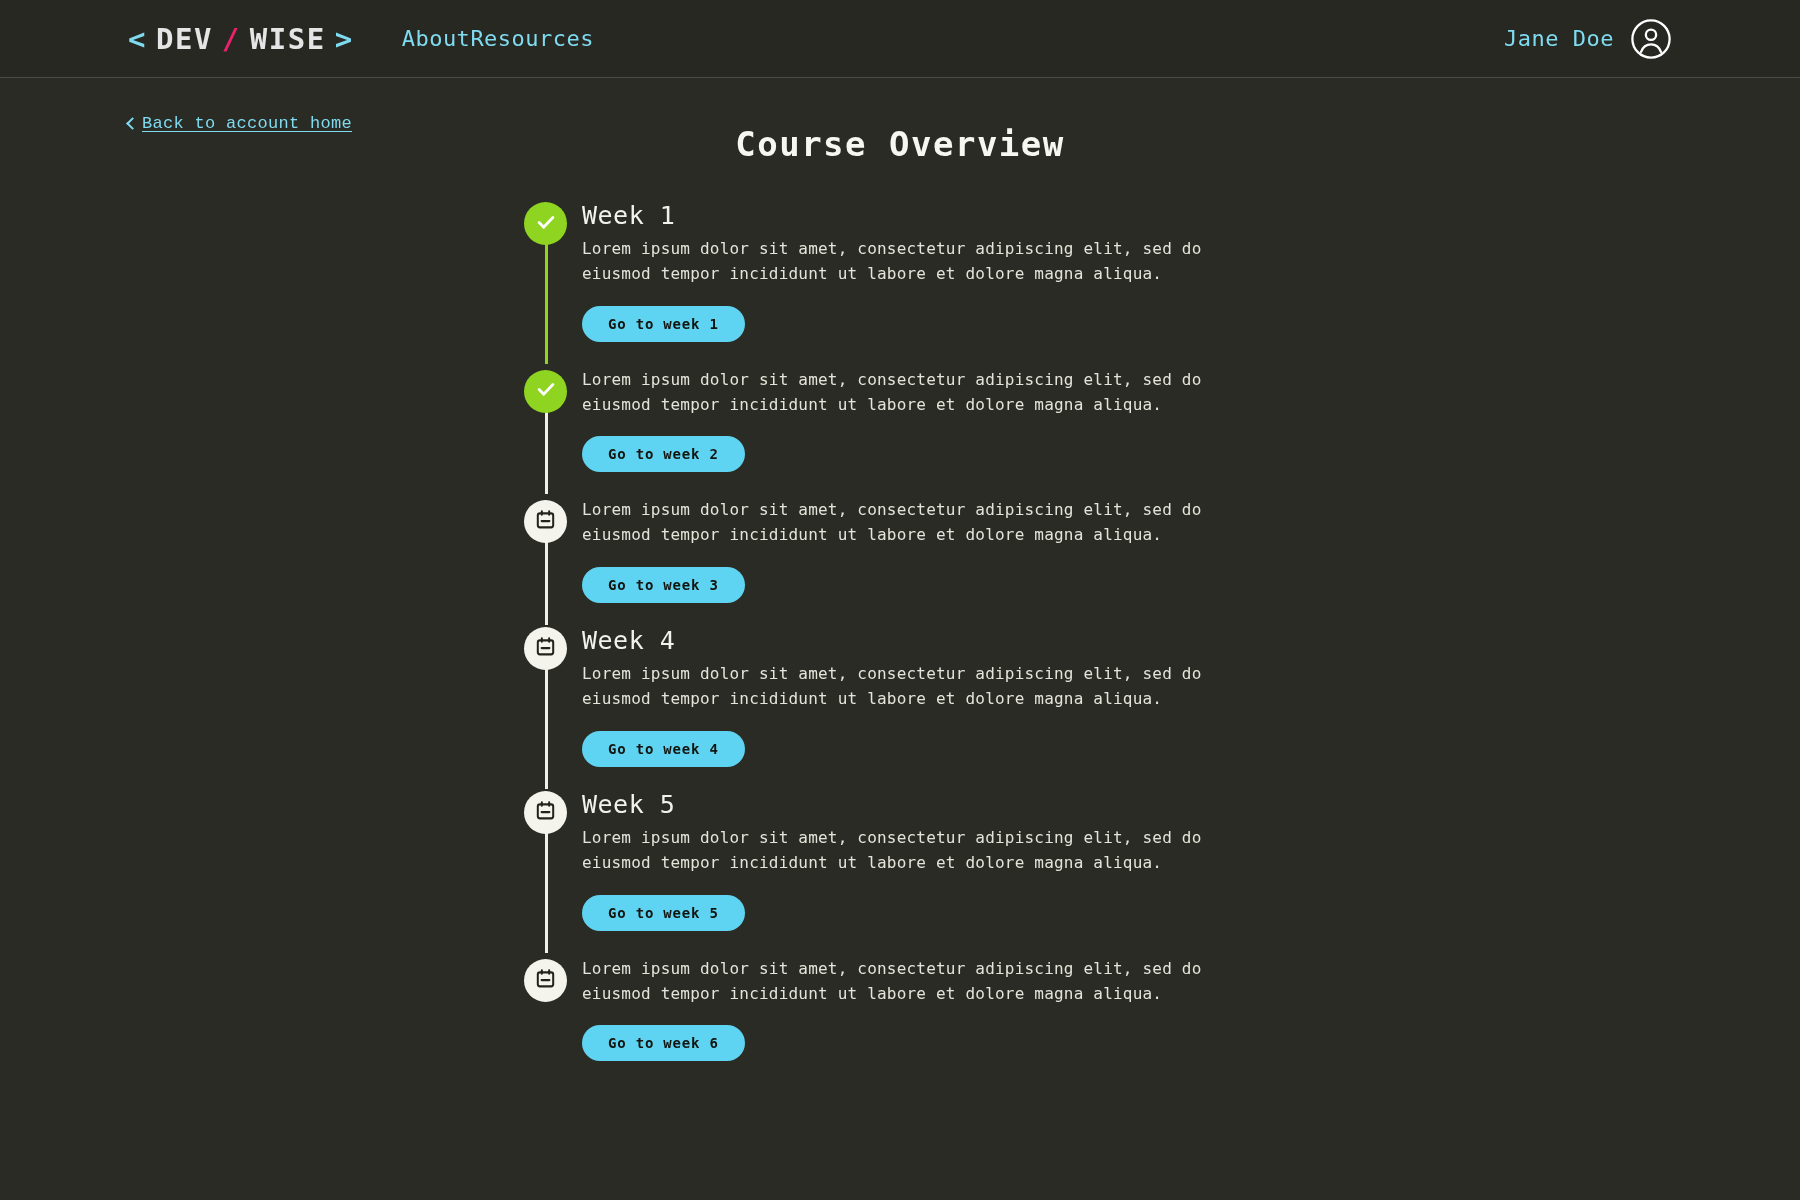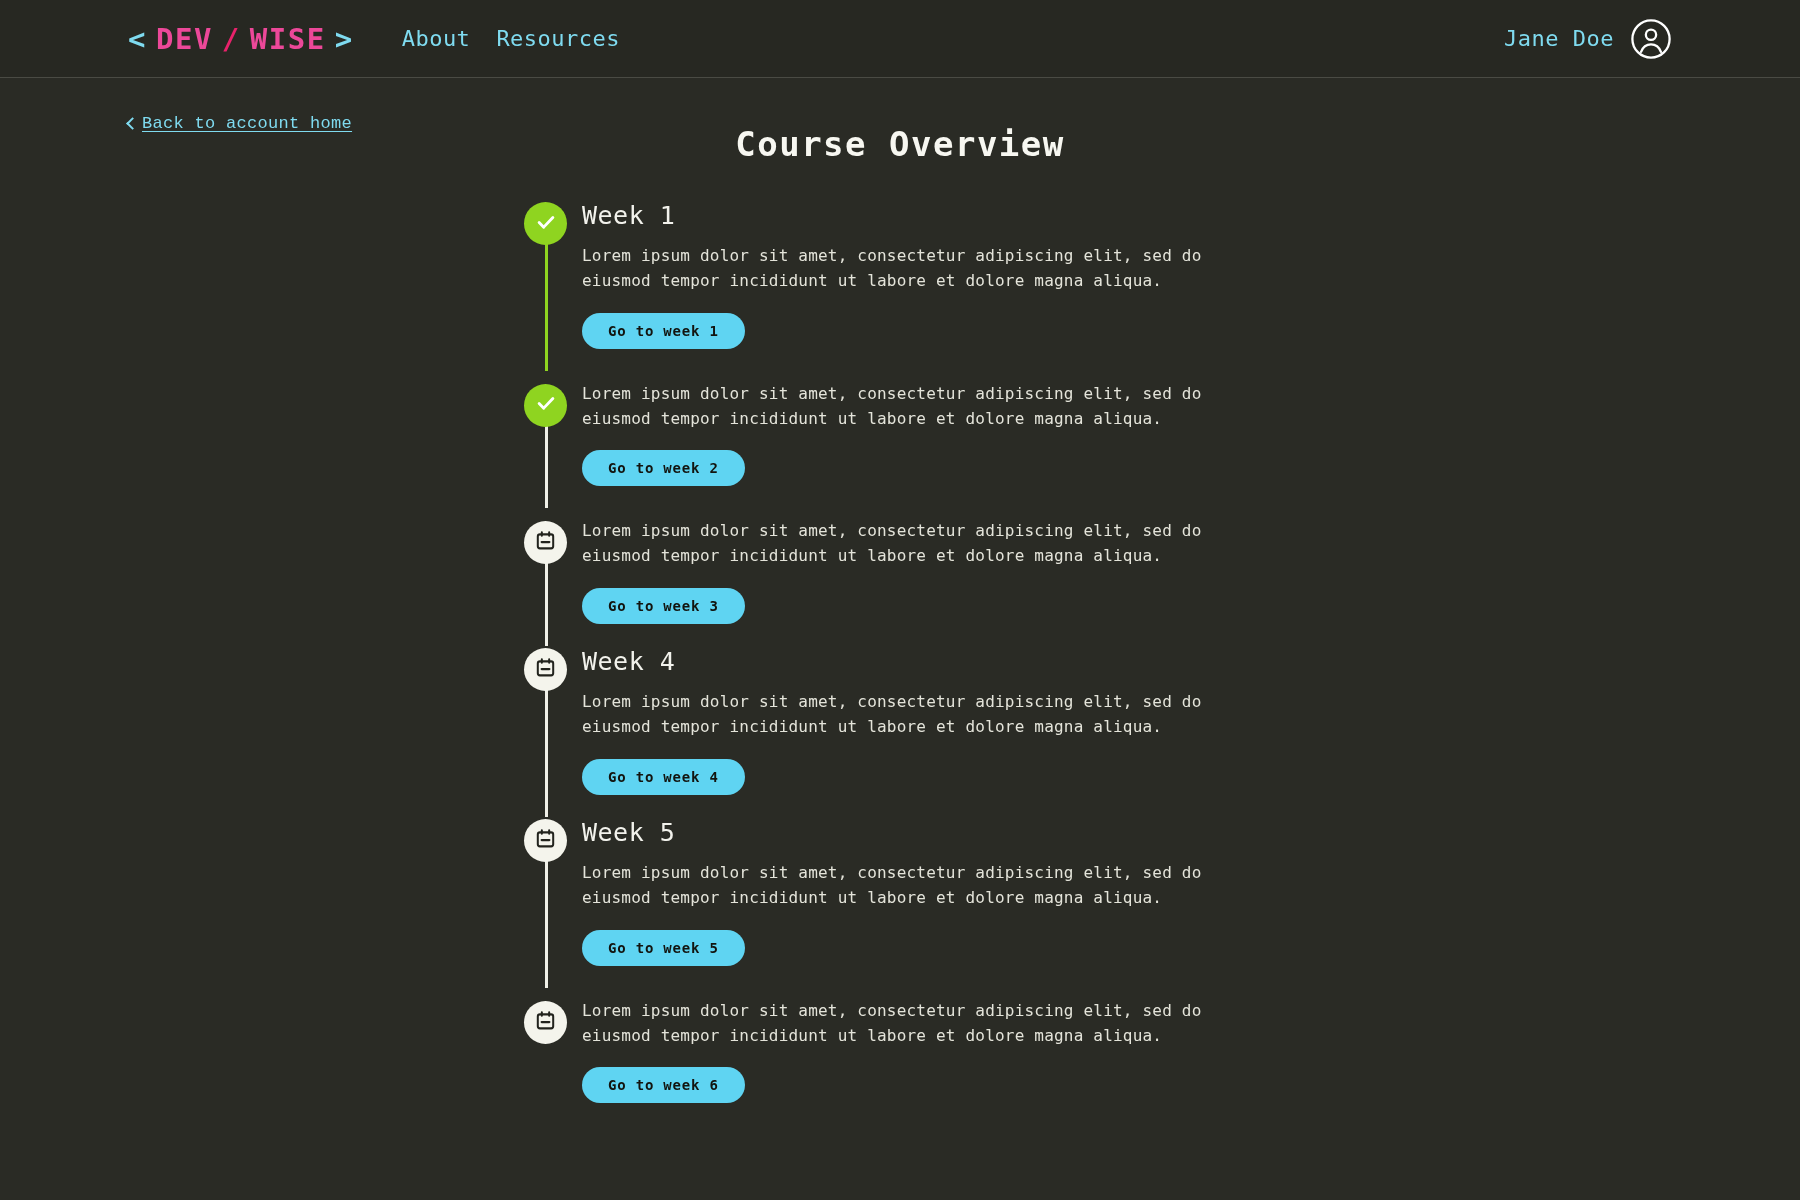--- a/index.html
+++ b/index.html
@@ -41,28 +41,27 @@
     font-size:29px;
     font-weight:700;
     letter-spacing:1.5px;
     white-space:nowrap;
     display:flex;
     align-items:center;
     gap:0;
     cursor:pointer;
   }
   .logo .brk{color:var(--cyan);font-weight:700;}
-  .logo .word{color:#ec4899;font-weight:700;}
+  .logo .word{color:#e5e5e5;font-weight:700;}
   .logo .slash{color:var(--pink);font-weight:700;}
   .logo .sp{display:inline-block;width:9px;}
 
   .nav{
     display:flex;
     align-items:center;
-    gap:26px;
     margin-left:48px;
   }
   .nav a{
     color:var(--cyan);
     text-decoration:none;
     font-size:22px;
     letter-spacing:0.5px;
     cursor:pointer;
   }
 
@@ -168,21 +167,21 @@
     letter-spacing:0.5px;
     margin:0;
     padding:0 0 2px 0;
     font-weight:400;
     line-height:1.25;
   }
   .tl-desc{
     font-size:16px;
     line-height:1.55;
     color:#e4e4da;
-    margin:11px 0 0 0;
+    margin:4px 0 0 0;
     max-width:650px;
     letter-spacing:0.2px;
   }
   .tl-btn{
     display:inline-block;
     margin-top:19px;
     background:var(--cyan-btn);
     color:var(--btn-text);
     border:none;
     border-radius:999px;

